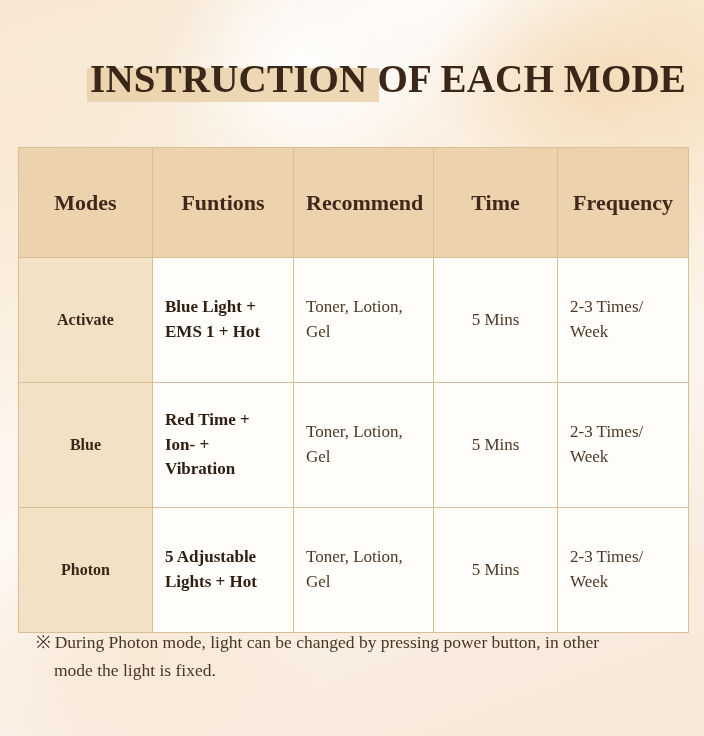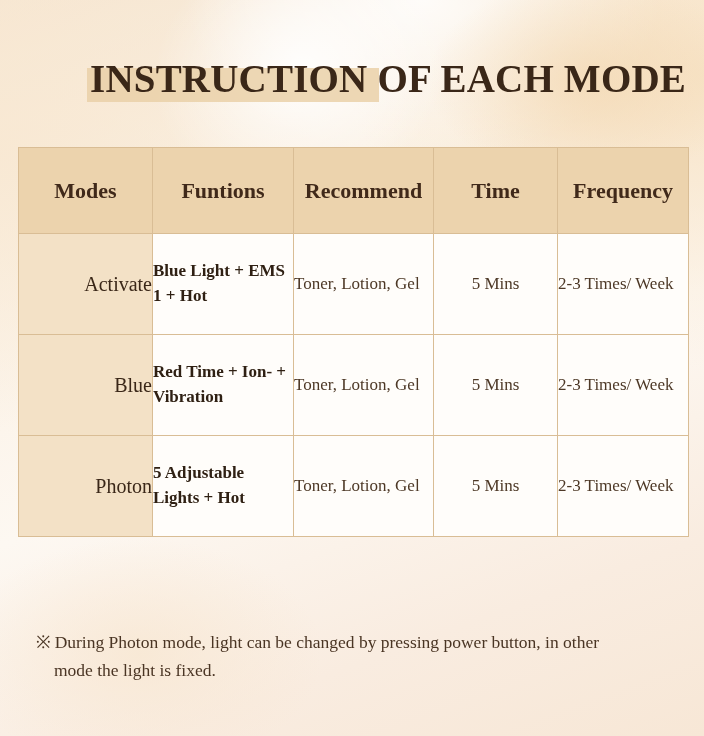--- a/index.html
+++ b/index.html
@@ -82,44 +82,44 @@
     left: 18px;
     top: 147px;
     width: 670px;
     border-collapse: collapse;
     table-layout: fixed;
   }
   table.modes th,
   table.modes td {
     border: 1px solid #d9bd95;
     vertical-align: middle;
-    padding: 0;
+    padding: 12px;
   }
   thead th {
     height: 85px;
     background: #ecd3ad;
     color: #40291a;
     font-size: 22px;
     font-weight: bold;
     text-align: center;
     font-family: "Liberation Serif", serif;
   }
   tbody td {
     height: 100px;
     background: #fffdfa;
     color: #4a3524;
     font-size: 17px;
     font-family: "Liberation Serif", serif;
   }
   td.mode-cell {
     background: #f3e1c6;
     color: #3a2718;
-    font-size: 20px;
-    font-weight: normal;
-    text-align: right;
+    font-size: 16px;
+    font-weight: bold;
+    text-align: center;
   }
   td.func-cell {
     font-weight: bold;
     font-size: 17px;
     color: #2f2013;
     padding: 0 14px;
     line-height: 1.45;
   }
   td.rec-cell,
   td.time-cell,

